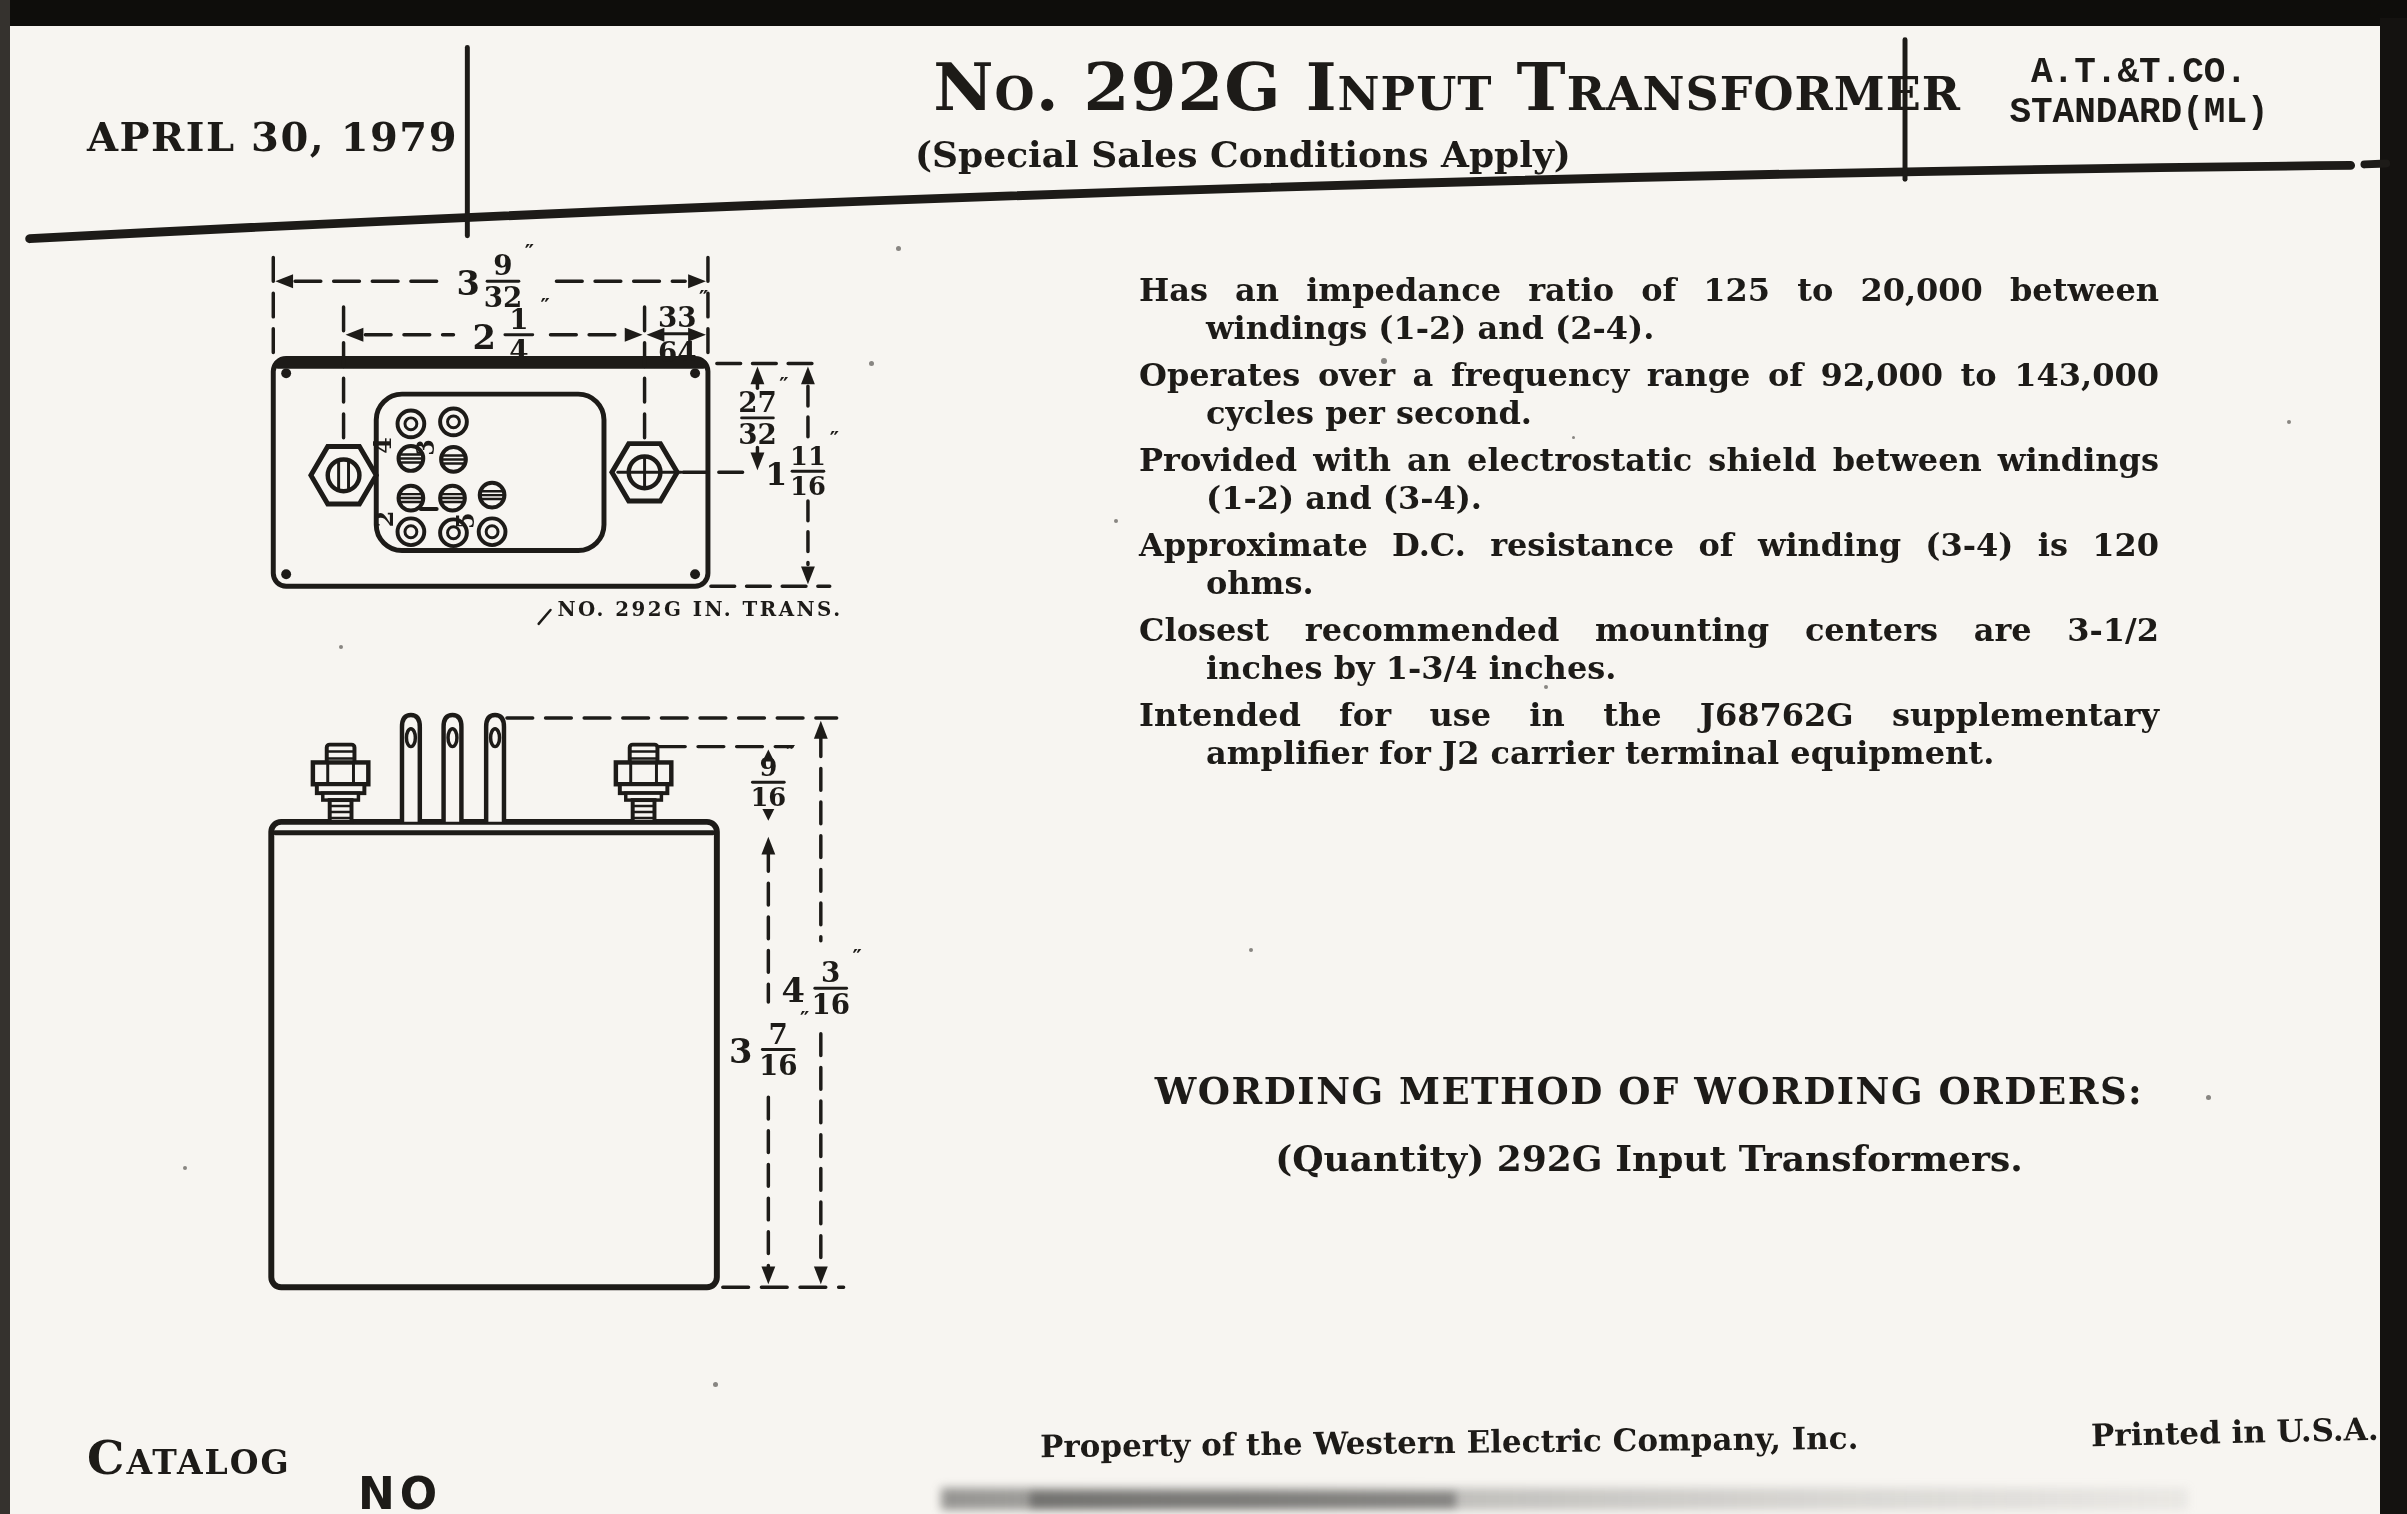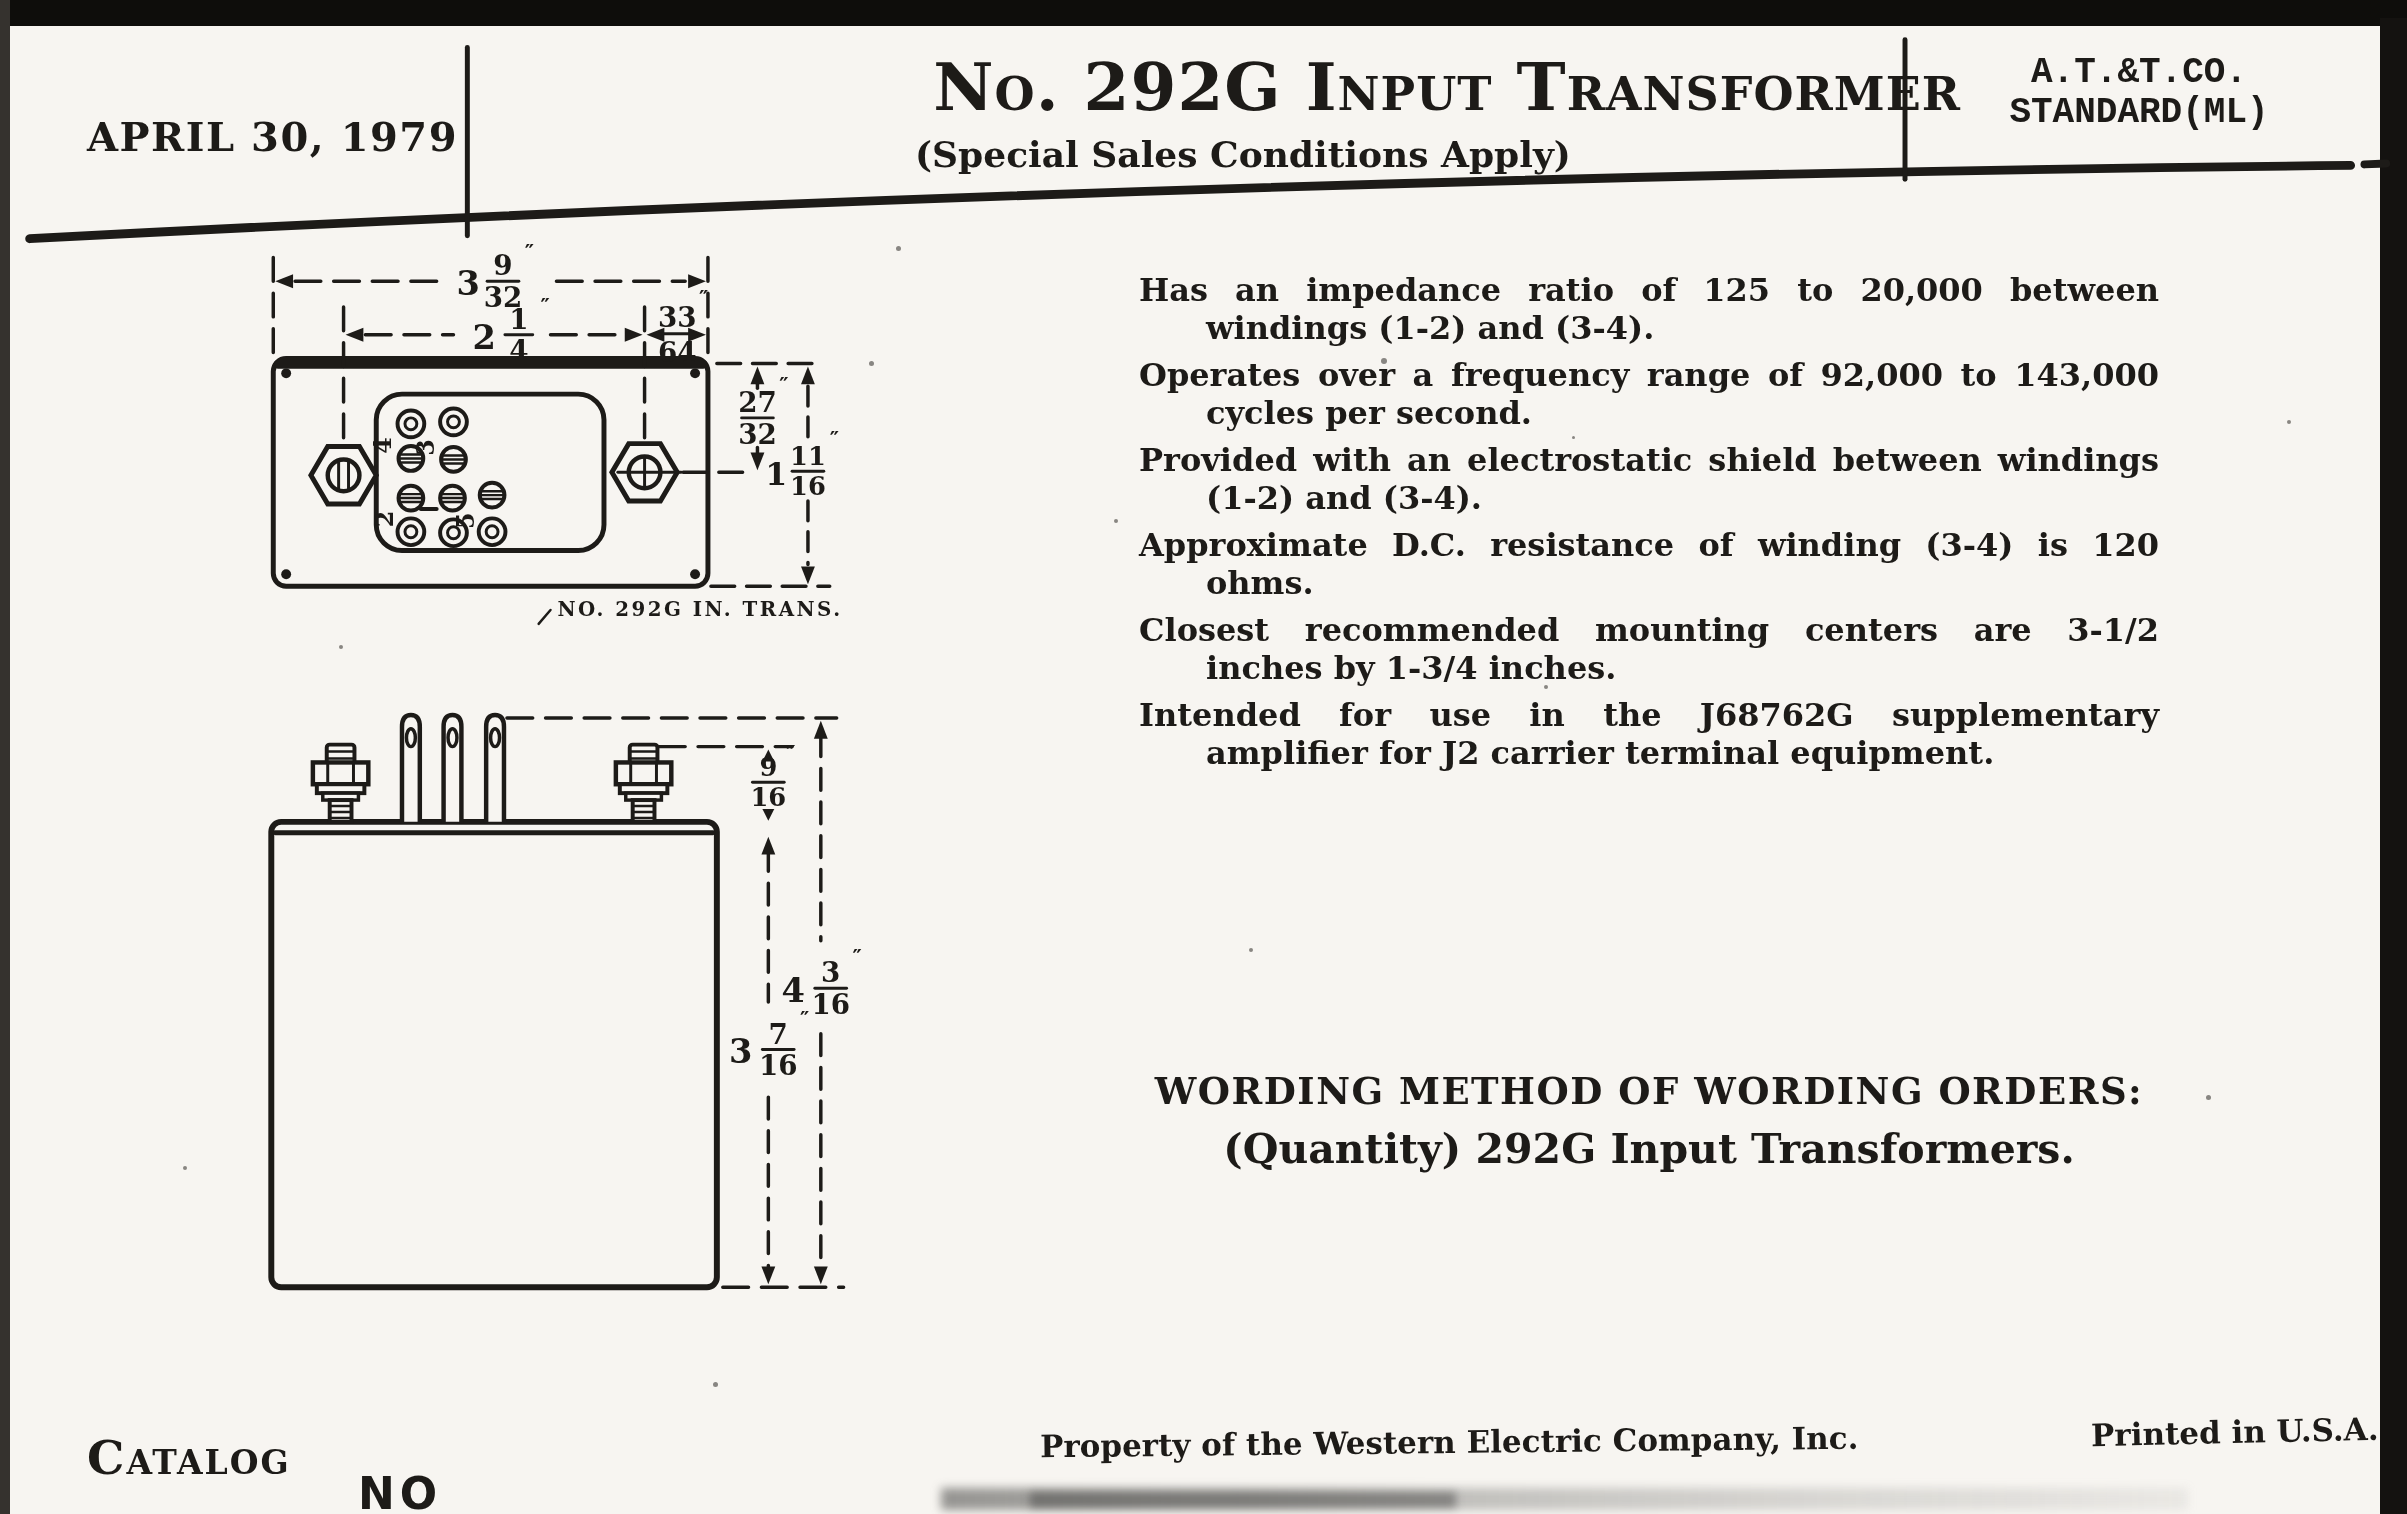--- a/index.html
+++ b/index.html
@@ -26,21 +26,21 @@
   .title-wrap{left:525px;top:48px;width:1436px;text-align:right;font-weight:bold;
     font-variant:small-caps;font-size:66px;letter-spacing:1px;white-space:nowrap;}
   .subtitle{left:525px;top:133px;width:1436px;text-align:center;font-weight:bold;font-size:36px;}
   .org{left:1931px;top:53px;width:416px;text-align:center;font-weight:bold;font-size:36px;line-height:1.12;font-family:Liberation Mono, monospace;}
   
   .body-col{left:1139px;top:271px;width:1020px;font-size:32px;line-height:38px;
     font-weight:bold;text-align:justify;}
   .body-col p{margin:0 0 9px 0;padding-left:67px;text-indent:-67px;}
   .orders{left:1139px;top:1069px;width:1020px;text-align:center;font-weight:bold;}
   .orders .h{font-size:37px;letter-spacing:1.5px;}
-  .orders .l{font-size:41px;margin-top:12px;}
+  .orders .l{font-size:36px;margin-top:24px;}
   
   .catalog{left:87px;top:1430px;font-size:47px;font-weight:bold;font-variant:small-caps;letter-spacing:2px;text-align:right;}
   .catalog-no{left:358px;top:1430px;font-size:44px;font-weight:bold;letter-spacing:5px;
     font-family:"DejaVu Sans","Liberation Sans",sans-serif;margin-top:38px;}
   .property{left:1040px;top:1424px;font-size:31px;font-weight:bold;transform:rotate(-.6deg);}
   .printed{left:2091px;top:1414px;font-size:31px;font-weight:bold;transform:rotate(-1.3deg);}
   
   svg.art{position:absolute;left:0;top:0;}
   svg.art text{font-family:"DejaVu Serif","Liberation Serif",serif;font-weight:bold;fill:#1d1b18;}
   .dwhole{font-size:34px;}
@@ -63,21 +63,21 @@
 
   <div class="abs date">APRIL 30, 1979</div>
   <div class="abs title-wrap">No. 292G Input Transformer</div>
   <div class="abs subtitle">(Special Sales Conditions Apply)</div>
   <div class="abs org">
     <div>A.T.&amp;T.CO.</div>
     <div>STANDARD(ML)</div>
   </div>
 
   <div class="abs body-col">
-    <p>Has an impedance ratio of 125 to 20,000 between windings (1-2) and (3-4).</p>
+    <p>Has an impedance ratio of 125 to 20,000 between windings (1-2) and (2-4).</p>
     <p>Operates over a frequency range of 92,000 to 143,000 cycles per second.</p>
     <p>Provided with an electrostatic shield between windings (1-2) and (3-4).</p>
     <p>Approximate D.C. resistance of winding (3-4) is 120 ohms.</p>
     <p>Closest recommended mounting centers are 3-1/2 inches by 1-3/4 inches.</p>
     <p>Intended for use in the J68762G supplementary amplifier for J2 carrier terminal equipment.</p>
   </div>
 
   <div class="abs orders">
     <div class="h">WORDING METHOD OF WORDING ORDERS:</div>
     <div class="l">(Quantity) 292G Input Transformers.</div>

